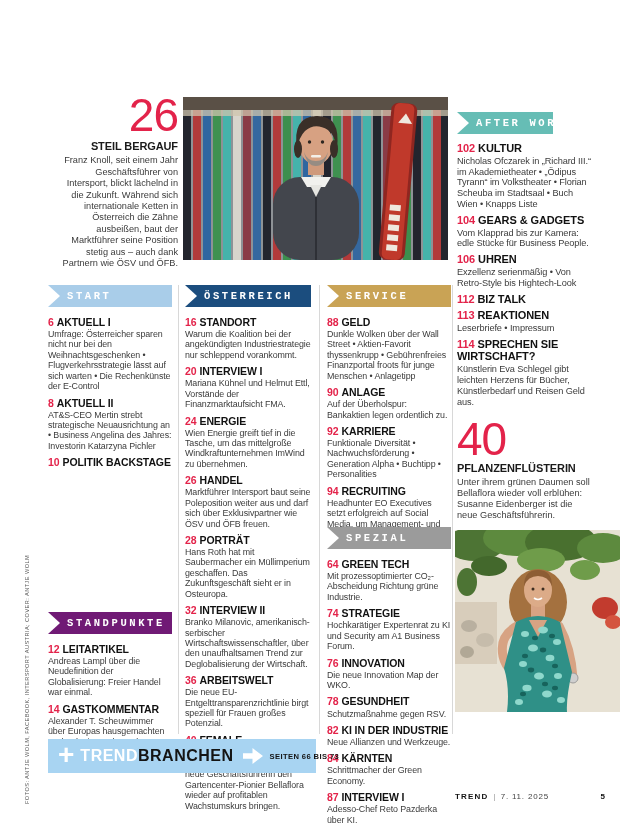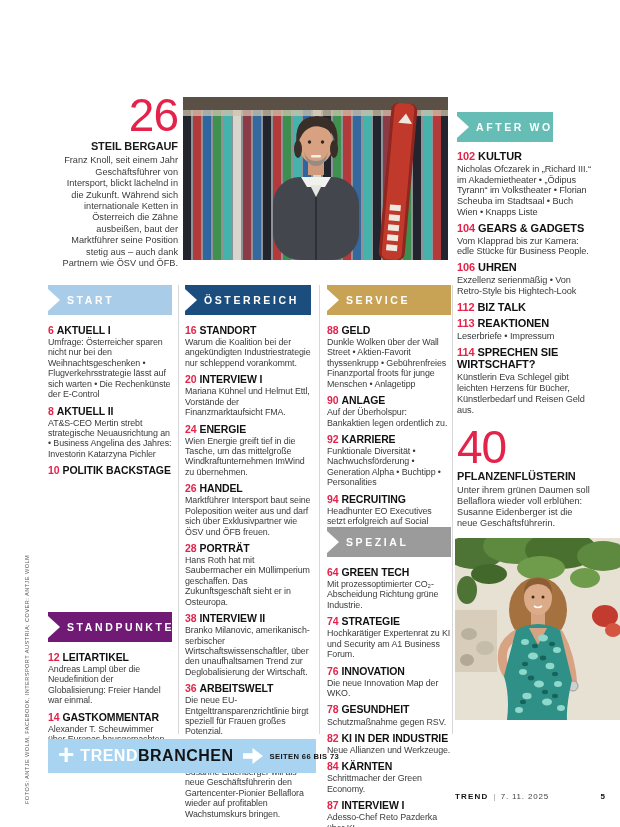--- a/index.html
+++ b/index.html
@@ -23,21 +23,21 @@
   .main-photo svg{display:block;}
 
   
   .sec{position:absolute;}
   .sec-start{left:48px;top:285px;width:124px;}
   .sec-standpunkte{left:48px;top:612px;width:124px;}
   .sec-oesterreich{left:185px;top:285px;width:126px;}
   .sec-service{left:327px;top:285px;width:124px;}
   .sec-spezial{left:327px;top:527px;width:124px;}
 
-  .band{height:30px;display:flex;align-items:center;margin-bottom:9px;}
+  .band{height:22px;display:flex;align-items:center;margin-bottom:9px;font-family:Liberation Mono, monospace;}
   .band-arrow{width:0;height:0;border-top:11px solid transparent;border-bottom:11px solid transparent;
               border-left:12px solid #fff;margin-right:7px;flex:none;}
   .band-label{color:#fff;font-weight:bold;font-size:10.5px;letter-spacing:2.6px;white-space:nowrap;}
 
   .entry{margin-bottom:5px;}
   .entry-head{font-size:10.5px;font-weight:bold;line-height:1.15;color:#111;
               padding-left:0;letter-spacing:-.1px;}
   .entry-no{margin-right:3px;}
   .entry-desc{font-size:8.9px;line-height:1.17;color:#3b3b3b;margin-top:1px;letter-spacing:-.1px;}
   .entry-desc:empty{display:none;}
@@ -237,21 +237,21 @@
 
   <div class="entry">
     <div class="entry-head">
       <span class="entry-no" style="color: rgb(227, 35, 74);">28</span><span class="entry-title">PORTRÄT</span>
     </div>
     <div class="entry-desc">Hans Roth hat mit Saubermacher ein Müllimperium geschaffen. Das Zukunftsgeschäft sieht er in Osteuropa.</div>
   </div>
 
   <div class="entry">
     <div class="entry-head">
-      <span class="entry-no" style="color: rgb(227, 35, 74);">38</span><span class="entry-title">INTERVIEW II</span>
+      <span class="entry-no" style="color: rgb(227, 35, 74);">32</span><span class="entry-title">INTERVIEW II</span>
     </div>
     <div class="entry-desc">Branko Milanovic, amerikanisch-serbischer Wirtschaftswissenschaftler, über den unaufhaltsamen Trend zur Deglobalisierung der Wirtschaft.</div>
   </div>
 
   <div class="entry">
     <div class="entry-head">
       <span class="entry-no" style="color: rgb(227, 35, 74);">36</span><span class="entry-title">ARBEITSWELT</span>
     </div>
     <div class="entry-desc">Die neue EU-Entgelttransparenzrichtlinie birgt speziell für Frauen großes Potenzial.</div>
   </div>

